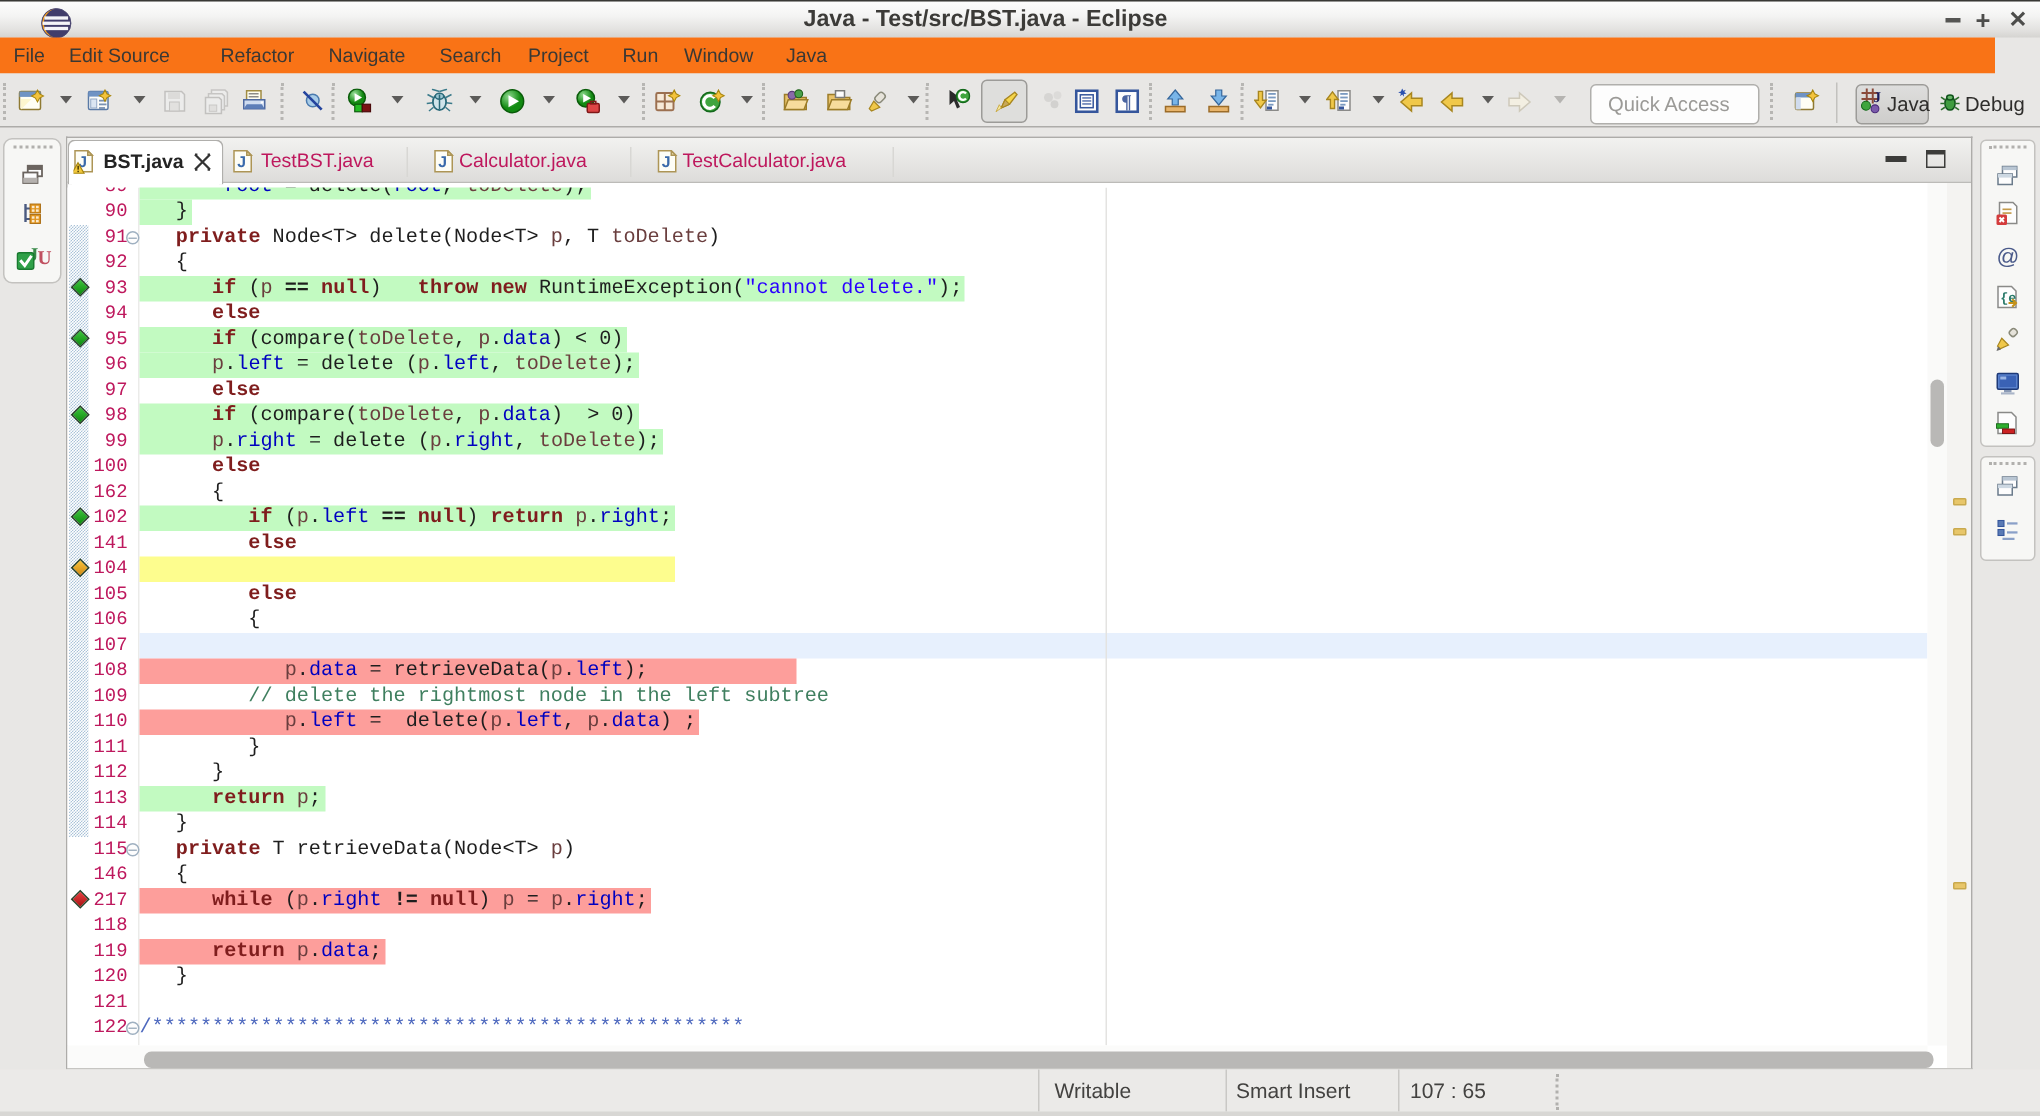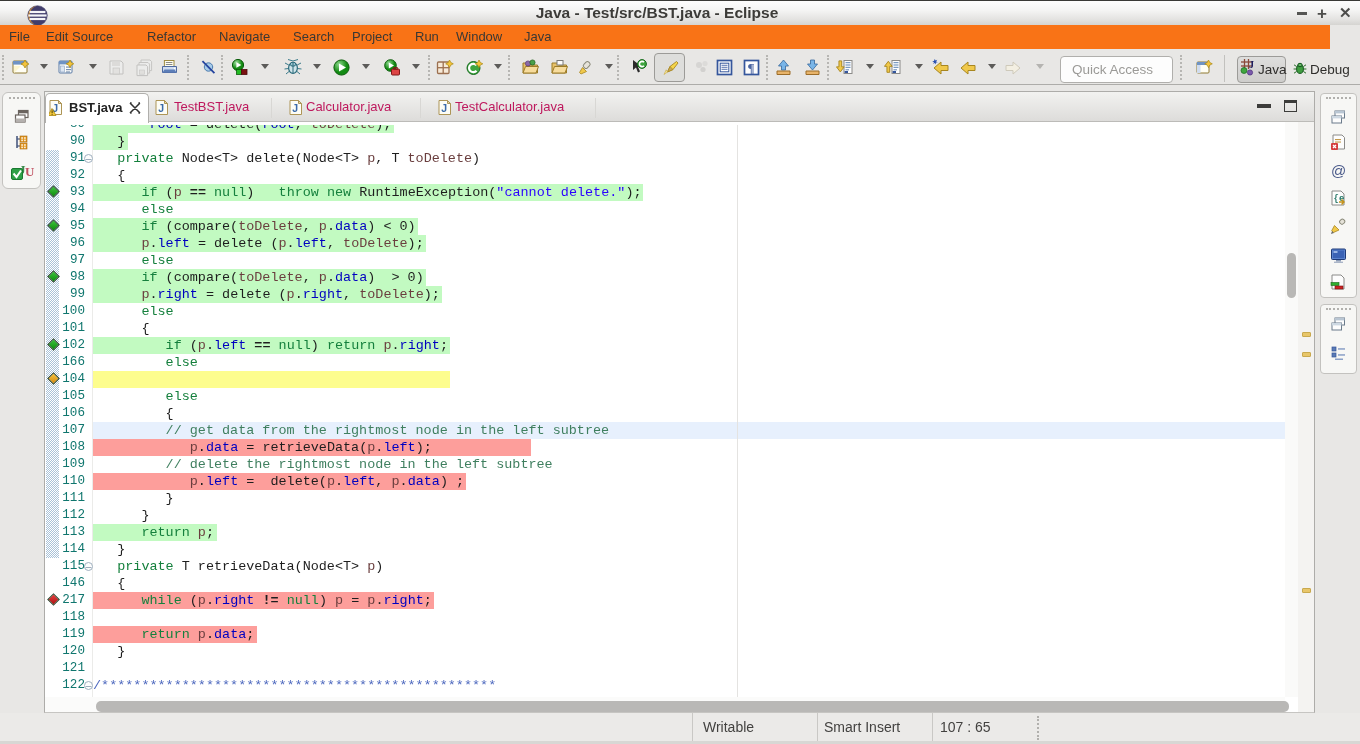--- a/index.html
+++ b/index.html
@@ -30,24 +30,24 @@
 #pane{position:absolute;left:44px;top:91px;width:1271px;height:622px;background:#fff;border:1px solid #adaca9;border-bottom:1px solid #c6c5c2}
 #tabbar{position:absolute;left:0;top:0;width:1269px;height:30px;background:linear-gradient(#f2f2f0,#dddcda);border-bottom:1px solid #bcbbb8}
 .tab-label{position:absolute;top:7px;font-size:13px;color:#be185d}
 #tab-active{position:absolute;left:0;top:1px;width:104px;height:30px;background:#fff;border:1px solid #b0afac;border-bottom:none;border-radius:5px 5px 0 0}
 
 #viewport{position:absolute;left:0;top:33px;width:1240px;height:572px;background:#fff;overflow:hidden}
 #hatch{position:absolute;left:1px;top:25px;width:13px;height:408px;
  background-image:linear-gradient(45deg,#a9c2d8 25%,transparent 25%,transparent 75%,#a9c2d8 75%),linear-gradient(45deg,#a9c2d8 25%,transparent 25%,transparent 75%,#a9c2d8 75%);
  background-size:2px 2px;background-position:0 0,1px 1px}
 .codeline{position:absolute;left:48px;height:17px;width:1200px;font-family:"Liberation Mono",monospace;font-size:13.45px;line-height:17px;white-space:pre;color:#1e1e1e}
-.gut{position:absolute;width:40px;text-align:right;height:17px;font-family:"Liberation Mono",monospace;font-size:12.6px;line-height:17px;color:#0f766e}
+.gut{position:absolute;width:40px;text-align:right;height:17px;font-family:"Liberation Mono",monospace;font-size:12.6px;line-height:17px;color:#be185d}
 .hl{position:absolute;left:0;top:0;height:17px}
 .g{background:#c2fac1}.y{background:#fdfd8e}.r{background:#fd9e9b}
-.k{color:#15803d;font-weight:normal}
+.k{color:#7f1d1d;font-weight:bold}
 .s{color:#2a00ff}
 .c{color:#3f7f5f}
 .j{color:#4d68be}
 .f{color:#0000c0}
 .v{color:#6a3e3e}
 .o{font-weight:bold}
 .dia{position:absolute;width:9px;height:9px;border:1px solid #284028;transform:rotate(45deg)}
 .fold{position:absolute;width:9px;height:9px;border-radius:50%;border:1px solid #9fb0c0;background:#fdfdfd;color:#8296aa;font-size:10px;line-height:7px;text-align:center}
 
 #vsb{position:absolute;left:1240px;top:30px;width:13px;height:575px;background:#fafaf9}
@@ -410,34 +410,34 @@
 <div class="gut" style="top:110px">96</div>
 <div class="codeline" style="top:110px"><span class="hl g" style="width:333px"></span><span style="position:relative">      <span class="v">p</span>.<span class="f">left</span> = delete (<span class="v">p</span>.<span class="f">left</span>, <span class="v">toDelete</span>);</span></div>
 <div class="gut" style="top:127px">97</div>
 <div class="codeline" style="top:127px"><span style="position:relative">      <span class="k">else</span></span></div>
 <div class="gut" style="top:144px">98</div>
 <div class="codeline" style="top:144px"><span class="hl g" style="width:333px"></span><span style="position:relative">      <span class="k">if</span> (compare(<span class="v">toDelete</span>, <span class="v">p</span>.<span class="f">data</span>)  &gt; 0)</span></div>
 <div class="gut" style="top:161px">99</div>
 <div class="codeline" style="top:161px"><span class="hl g" style="width:349px"></span><span style="position:relative">      <span class="v">p</span>.<span class="f">right</span> = delete (<span class="v">p</span>.<span class="f">right</span>, <span class="v">toDelete</span>);</span></div>
 <div class="gut" style="top:178px">100</div>
 <div class="codeline" style="top:178px"><span style="position:relative">      <span class="k">else</span></span></div>
-<div class="gut" style="top:195px">101</div>
+<div class="gut" style="top:195px">162</div>
 <div class="codeline" style="top:195px"><span style="position:relative">      {</span></div>
 <div class="gut" style="top:212px">102</div>
 <div class="codeline" style="top:212px"><span class="hl g" style="width:357px"></span><span style="position:relative">         <span class="k">if</span> (<span class="v">p</span>.<span class="f">left</span> <span class="o">==</span> <span class="k">null</span>) <span class="k">return</span> <span class="v">p</span>.<span class="f">right</span>;</span></div>
-<div class="gut" style="top:229px">166</div>
+<div class="gut" style="top:229px">141</div>
 <div class="codeline" style="top:229px"><span style="position:relative">         <span class="k">else</span></span></div>
 <div class="gut" style="top:246px">104</div>
 <div class="codeline" style="top:246px"><span class="hl y" style="width:357px"></span></div>
 <div class="gut" style="top:263px">105</div>
 <div class="codeline" style="top:263px"><span style="position:relative">         <span class="k">else</span></span></div>
 <div class="gut" style="top:280px">106</div>
 <div class="codeline" style="top:280px"><span style="position:relative">         {</span></div>
 <div class="gut" style="top:297px">107</div>
-<div class="codeline" style="top:297px"><span class="hl" style="width:1192px;background:#e7f0fd"></span><span style="position:relative">         <span class="c">// get data from the rightmost node in the left subtree</span></span></div>
+<div class="codeline" style="top:297px"><span class="hl" style="width:1192px;background:#e7f0fd"></span></div>
 <div class="gut" style="top:314px">108</div>
 <div class="codeline" style="top:314px"><span class="hl r" style="width:438px"></span><span style="position:relative">            <span class="v">p</span>.<span class="f">data</span> = retrieveData(<span class="v">p</span>.<span class="f">left</span>);</span></div>
 <div class="gut" style="top:331px">109</div>
 <div class="codeline" style="top:331px"><span style="position:relative">         <span class="c">// delete the rightmost node in the left subtree</span></span></div>
 <div class="gut" style="top:348px">110</div>
 <div class="codeline" style="top:348px"><span class="hl r" style="width:373px"></span><span style="position:relative">            <span class="v">p</span>.<span class="f">left</span> =  delete(<span class="v">p</span>.<span class="f">left</span>, <span class="v">p</span>.<span class="f">data</span>) ;</span></div>
 <div class="gut" style="top:365px">111</div>
 <div class="codeline" style="top:365px"><span style="position:relative">         }</span></div>
 <div class="gut" style="top:382px">112</div>
 <div class="codeline" style="top:382px"><span style="position:relative">      }</span></div>

